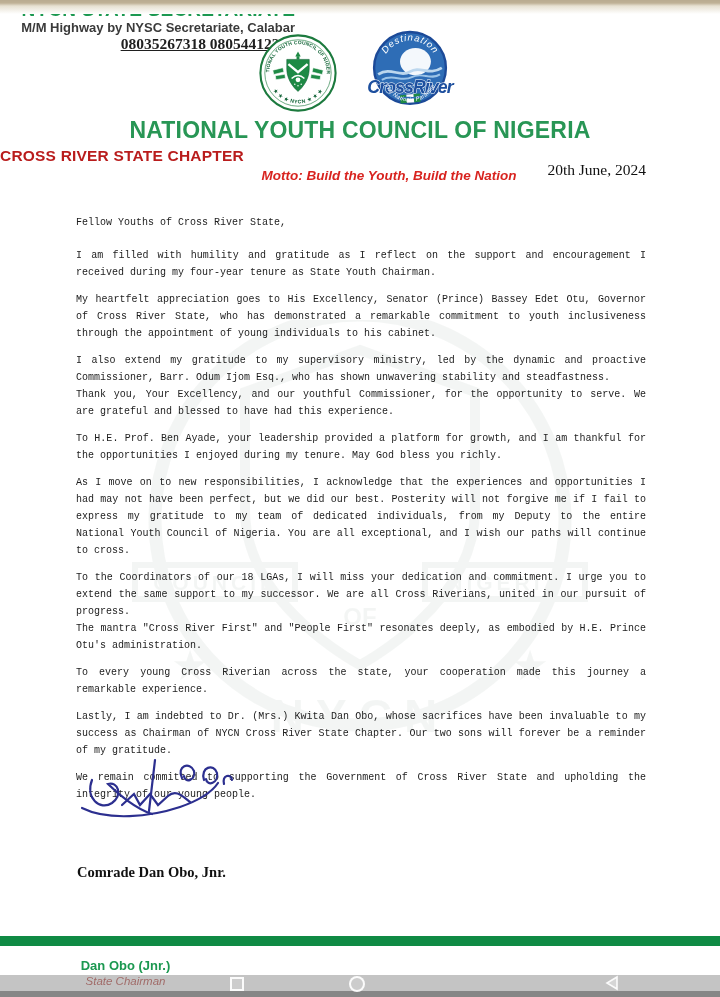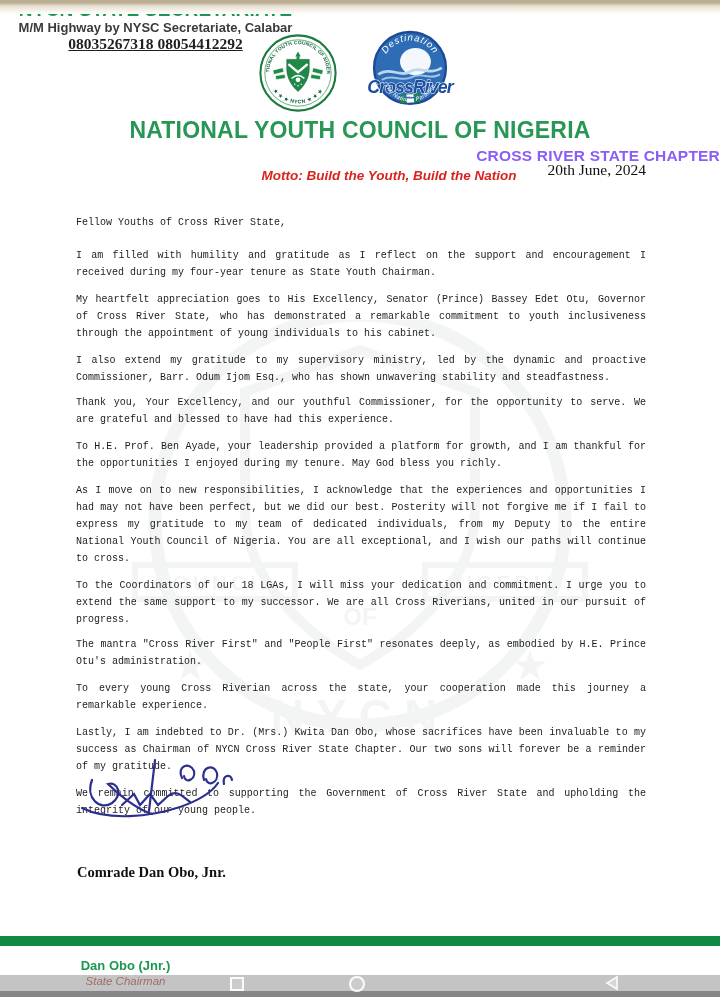--- a/index.html
+++ b/index.html
@@ -15,57 +15,57 @@
   
   .nycn-logo{position:absolute;left:258px;top:33px;width:80px;height:80px;}
   .cr-logo{position:absolute;left:360px;top:25px;width:100px;height:95px;}
   
   .org-name{
     position:absolute;top:117px;left:0;width:100%;text-align:center;
     font-family:"Liberation Sans",sans-serif;font-weight:bold;font-size:23px;
     color:#289655;letter-spacing:.2px;
   }
   .chapter{
-    position:absolute;top:147px;left:0;width:100%;text-align:right;
+    position:absolute;top:147px;left:0;width:100%;text-align:left;
     font-family:"Liberation Sans",sans-serif;font-weight:bold;font-size:15.5px;
-    color:#8b5cf6;letter-spacing:.2px;
+    color:#b91c1c;letter-spacing:.2px;
   }
   .motto{
     position:absolute;top:168px;left:0;width:100%;text-align:center;
     font-family:"Liberation Sans",sans-serif;font-weight:bold;font-style:italic;
     font-size:13.5px;color:#d8231f;padding-left:29px;
   }
   .date{
     position:absolute;top:161px;right:74px;
     font-size:15.5px;color:#111;
   }
   
   .letter{
     position:absolute;left:76px;top:214px;width:570px;
     font-size:10px;line-height:17px;text-align:justify;font-family:Liberation Mono, monospace;
   }
   .letter .salutation{margin:0 0 16px 0;text-align:left;}
   .letter p{margin:10px 0 0 0;}
-  .letter p.cont{margin-top:8px;}
+  .letter p.cont{margin-top:0;}
   
   .watermark{position:absolute;left:110px;top:320px;width:500px;height:450px;opacity:.065;pointer-events:none;}
   
   .signature{position:absolute;left:78px;top:758px;width:175px;height:68px;}
   .signer{
     position:absolute;left:77px;top:864px;
     font-weight:bold;font-size:14.5px;color:#111;
   }
   
   .footer-bar{position:absolute;left:0;right:0;top:936px;height:10px;background:#0f8a44;}
   .f-col{position:absolute;text-align:center;font-family:"Liberation Sans",sans-serif;}
   .f-chairman{left:58px;top:958px;width:135px;}
   .f-secretary{left:170px;top:956px;width:140px;}
   .f-name{font-weight:bold;font-size:13px;color:#1b9850;}
   .f-title{font-style:italic;font-size:11.5px;color:#b03a34;margin-top:2px;}
-  .f-right{left:398px;top:943px;width:295px;text-align:center;font-family:"Liberation Sans",sans-serif;padding-left:8px;}
+  .f-right{left:398px;top:943px;width:295px;text-align:right;font-family:"Liberation Sans",sans-serif;}
   .f-sec-title{font-weight:bold;font-size:19px;color:#1b9850;line-height:20px;letter-spacing:.2px;}
   .f-sec-addr{font-weight:bold;font-size:13px;color:#3a3a3a;line-height:15px;}
   .f-sec-phone{font-family:"Liberation Serif",serif;font-weight:bold;font-size:15.5px;color:#1f1f1f;line-height:17px;text-decoration:underline;}
   
   .navbar{position:absolute;left:0;right:0;top:975px;height:16px;background:rgba(148,148,148,.55);z-index:6;}
   .nav-strip{position:absolute;left:0;right:0;top:991px;height:6px;background:rgba(104,104,104,.8);z-index:6;}
   .nav-square{
     position:absolute;left:230px;top:977px;width:10px;height:10px;z-index:7;
     border:2px solid rgba(255,255,255,.92);background:rgba(255,255,255,.15);
   }

